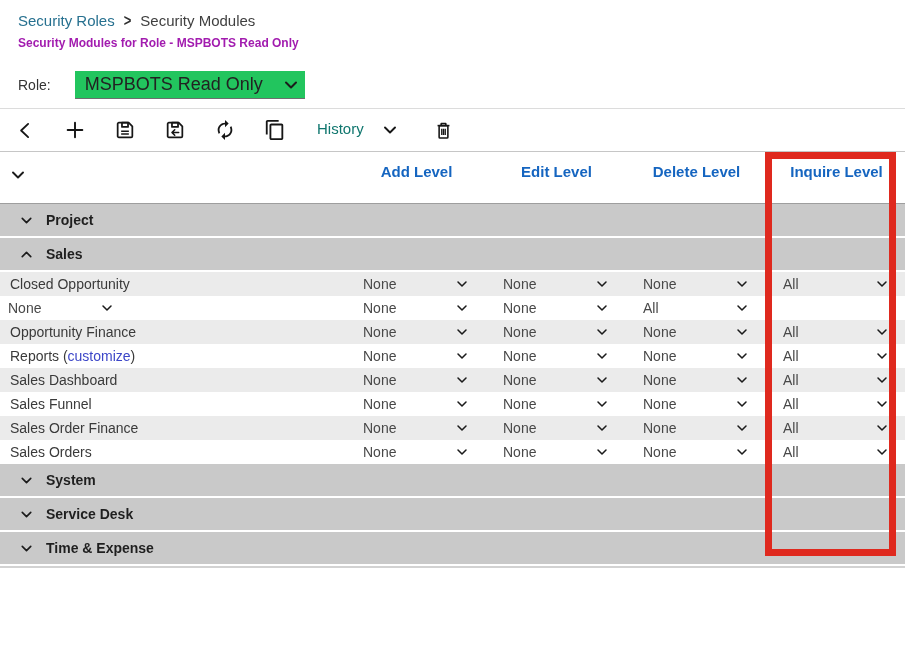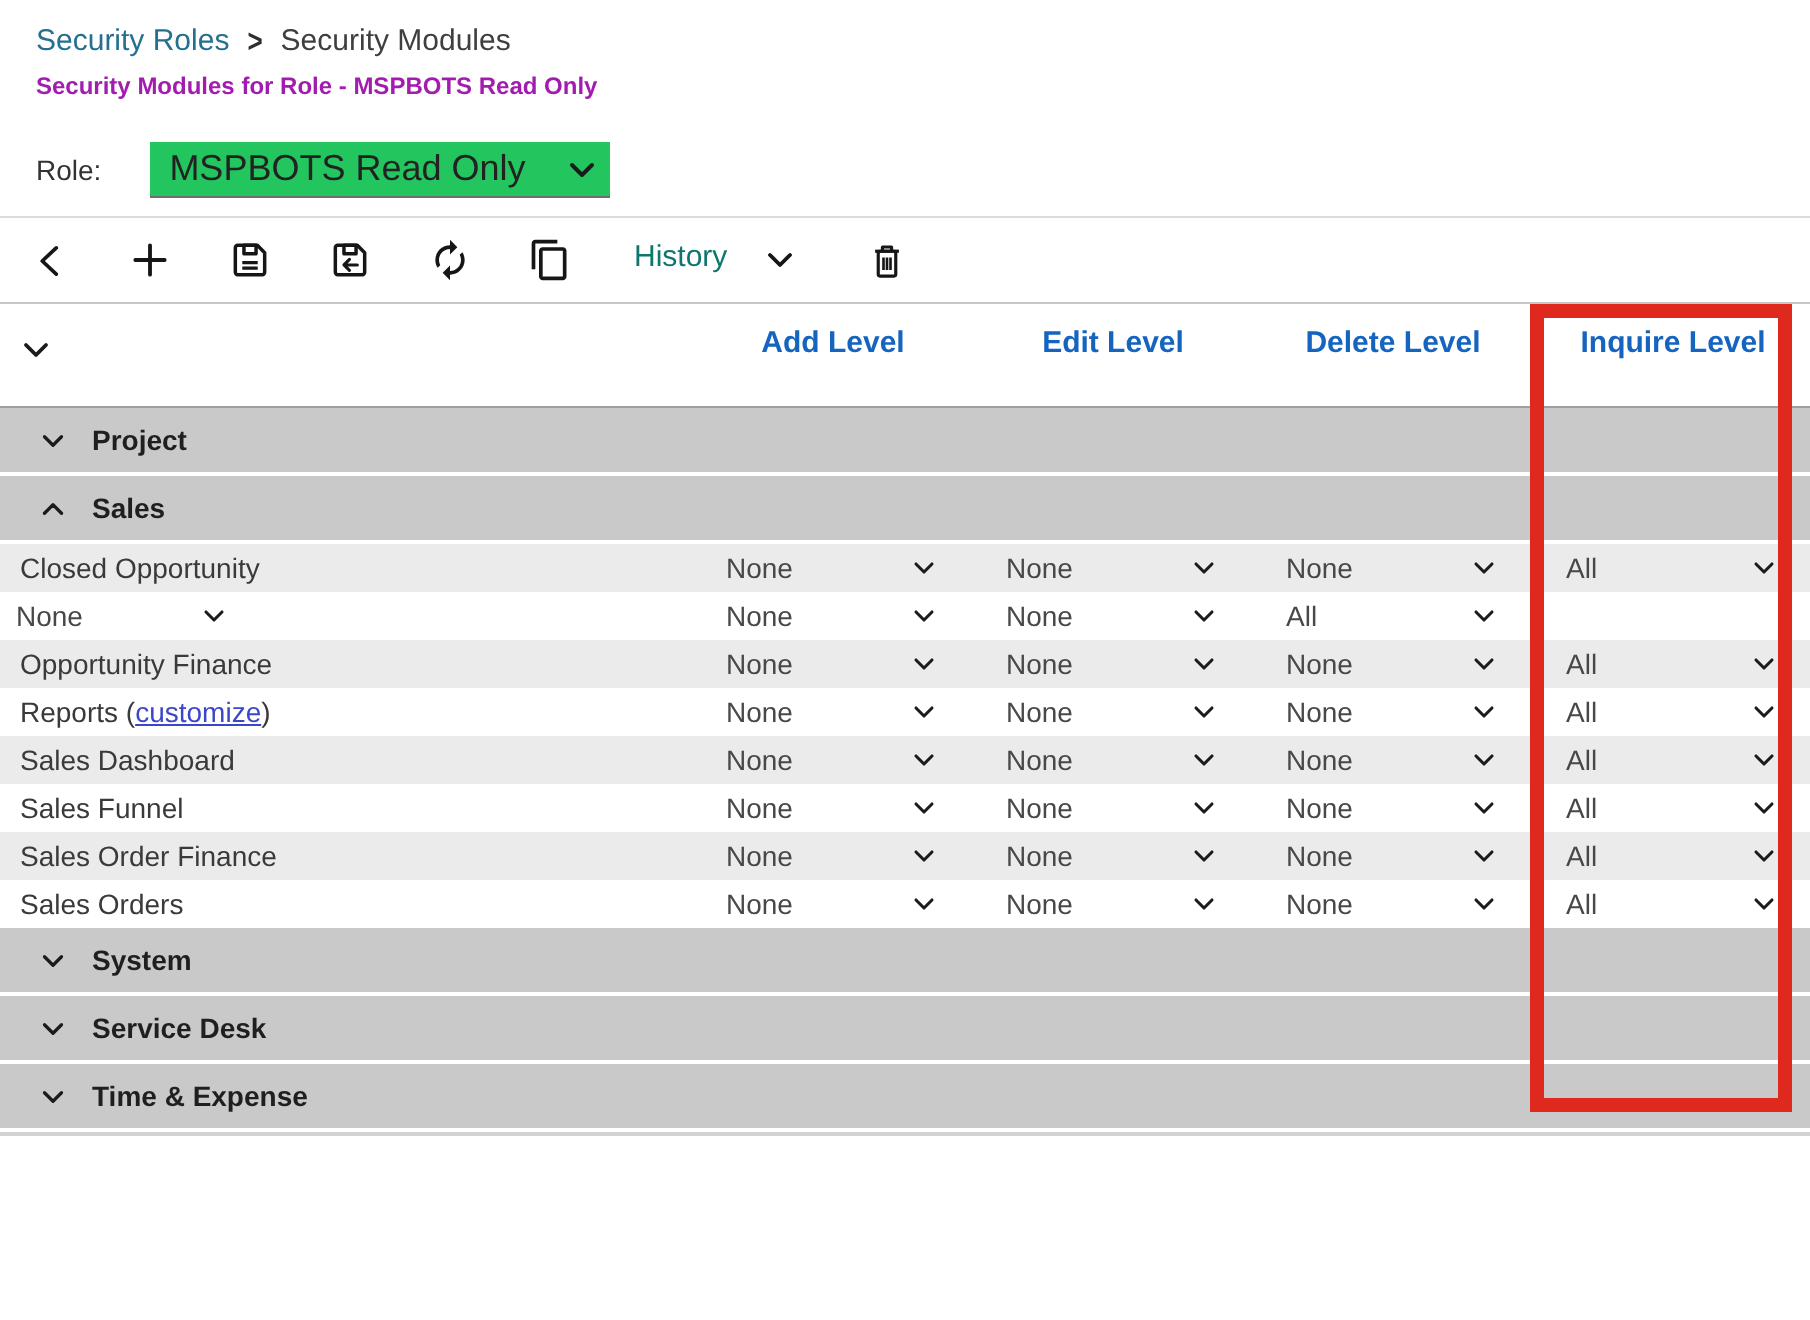--- a/index.html
+++ b/index.html
@@ -34,21 +34,21 @@
   .collapse-all{padding-left:8px;padding-top:2px;cursor:pointer;width:22px;}
   .col-hdr{width:107px;margin-left:8px;text-align:center;color:var(--blue);font-weight:700;font-size:15px;cursor:pointer;}
   .section-row{
     height:32px;background:var(--section-bg);display:flex;align-items:center;gap:11px;
     padding-left:18px;margin-bottom:2px;font-size:14px;font-weight:700;color:#1f1f1f;cursor:pointer;
   }
   .data-row{height:24px;}
   .data-row.odd{background:var(--row-alt);}
   .data-row.even{background:#fff;}
   .module-name{padding-left:10px;font-size:14px;color:#3a3a3a;}
-  .module-name a{color:var(--link);cursor:pointer;text-decoration:underline;}
+  .module-name a{color:var(--link);cursor:pointer;}
   .dd{
     width:107px;margin-left:8px;display:flex;align-items:flex-start;justify-content:space-between;
     font-size:14px;color:#484848;cursor:pointer;
   }
   .table-end{height:2px;background:#d2d2d2;}
   
   .highlight-box{
     position:absolute;left:765px;top:152px;width:131px;height:404px;
     border:7px solid var(--red);box-sizing:border-box;pointer-events:none;
   }

